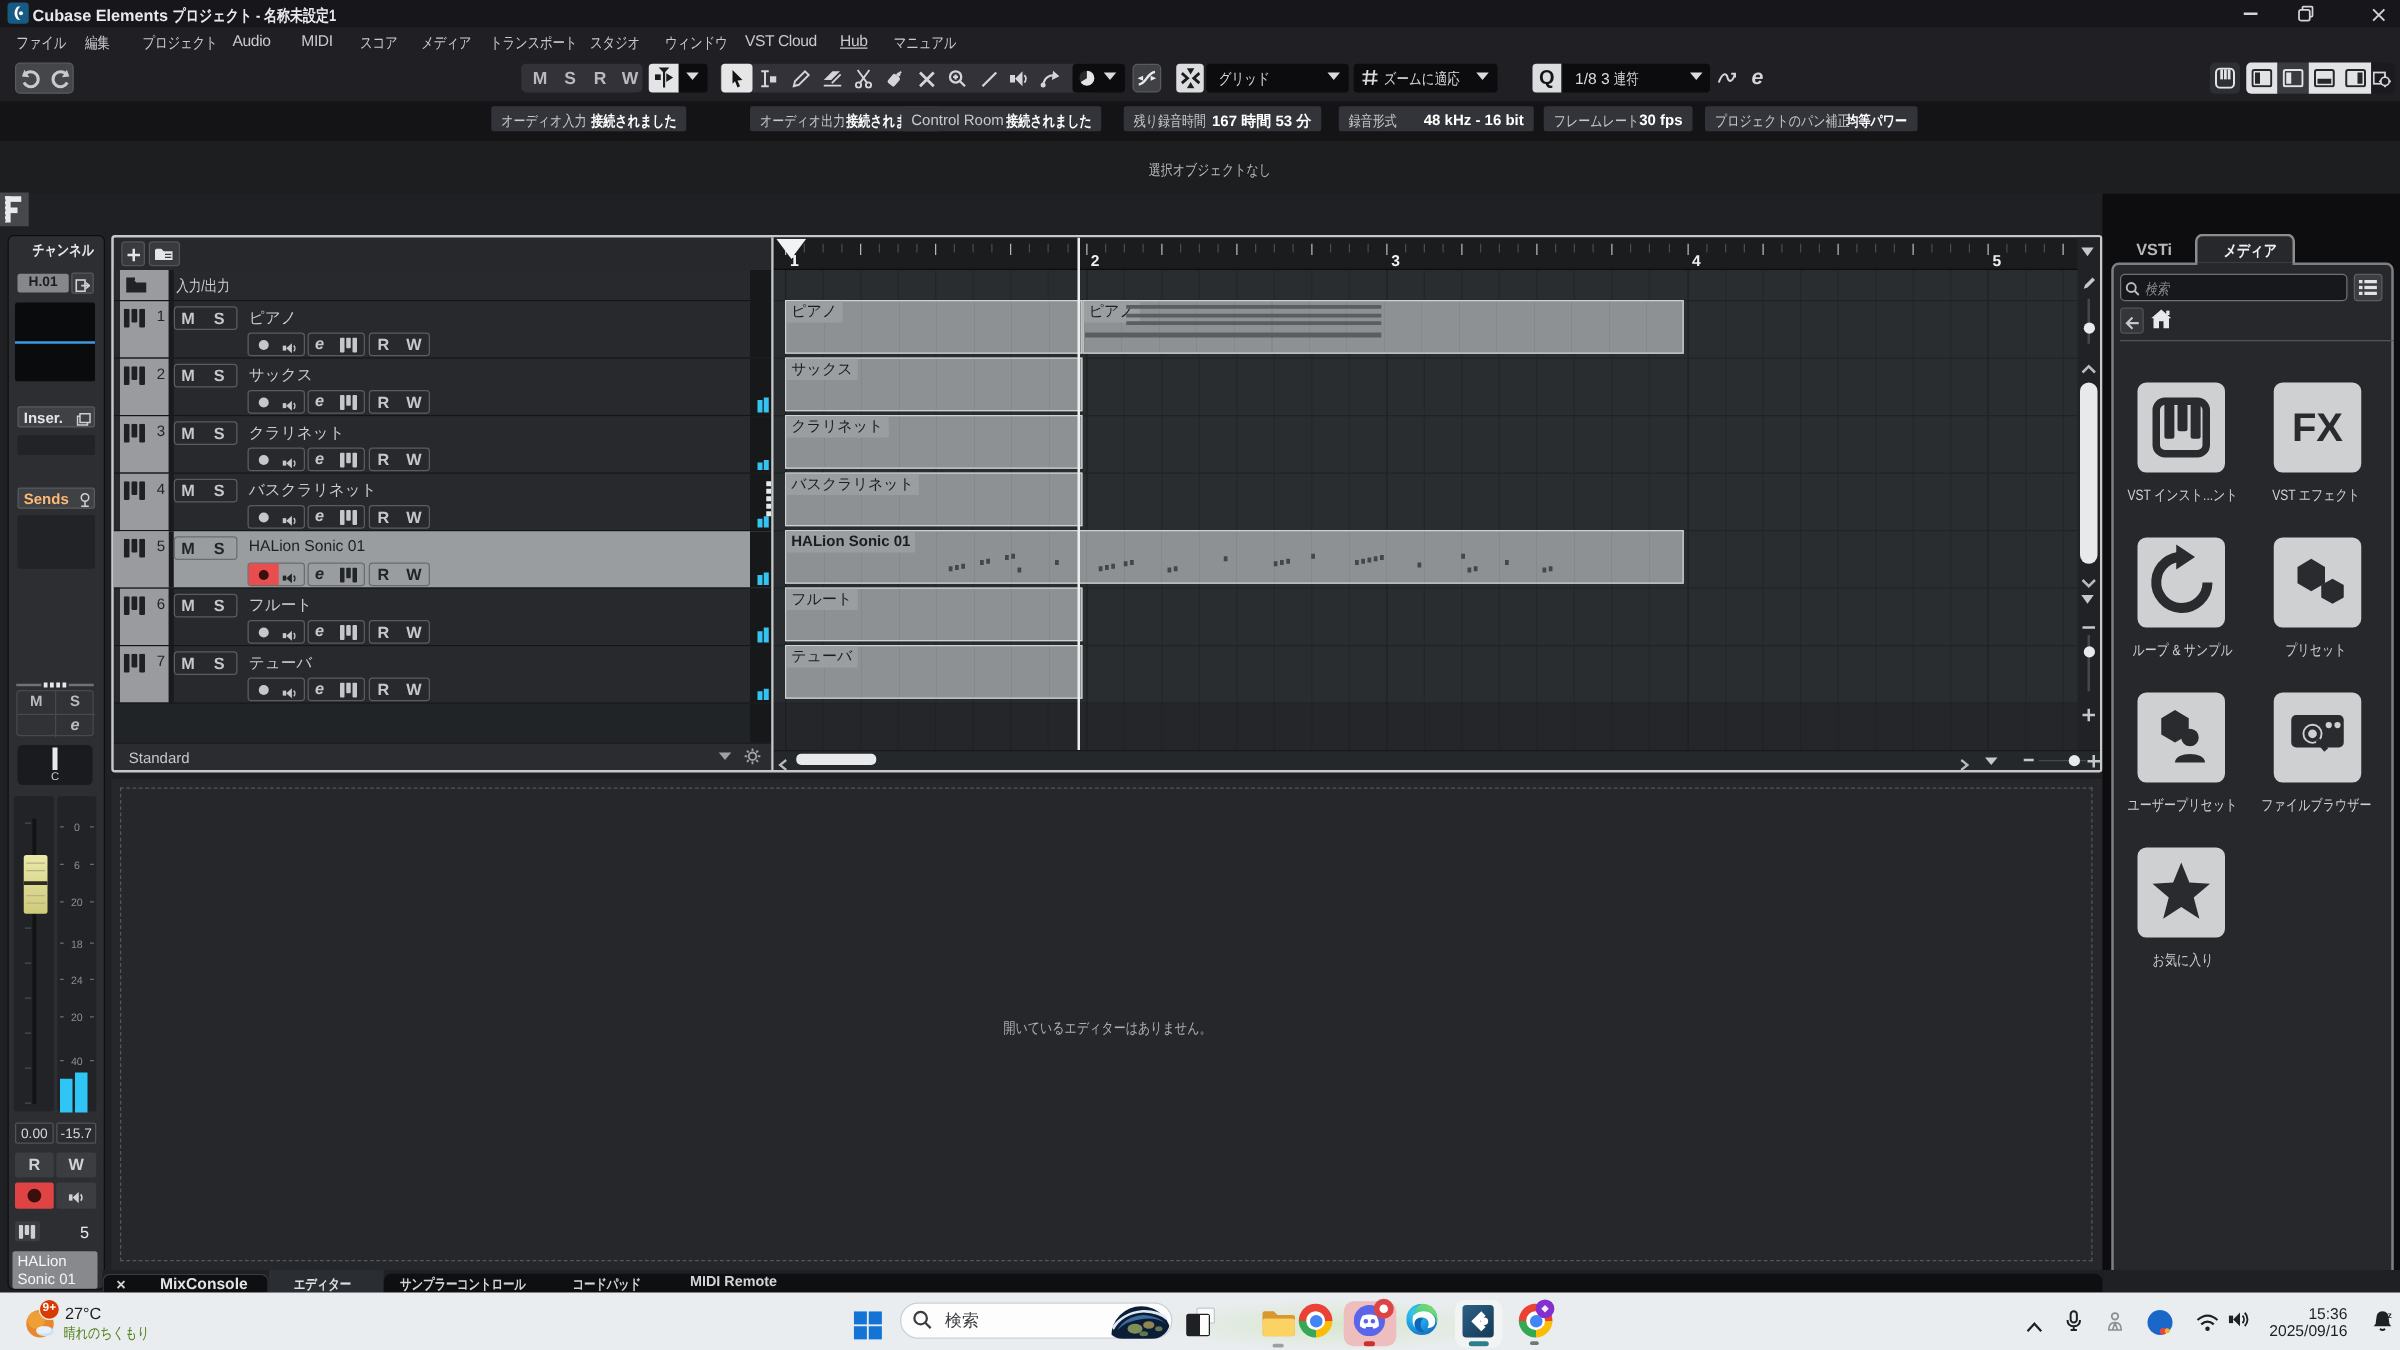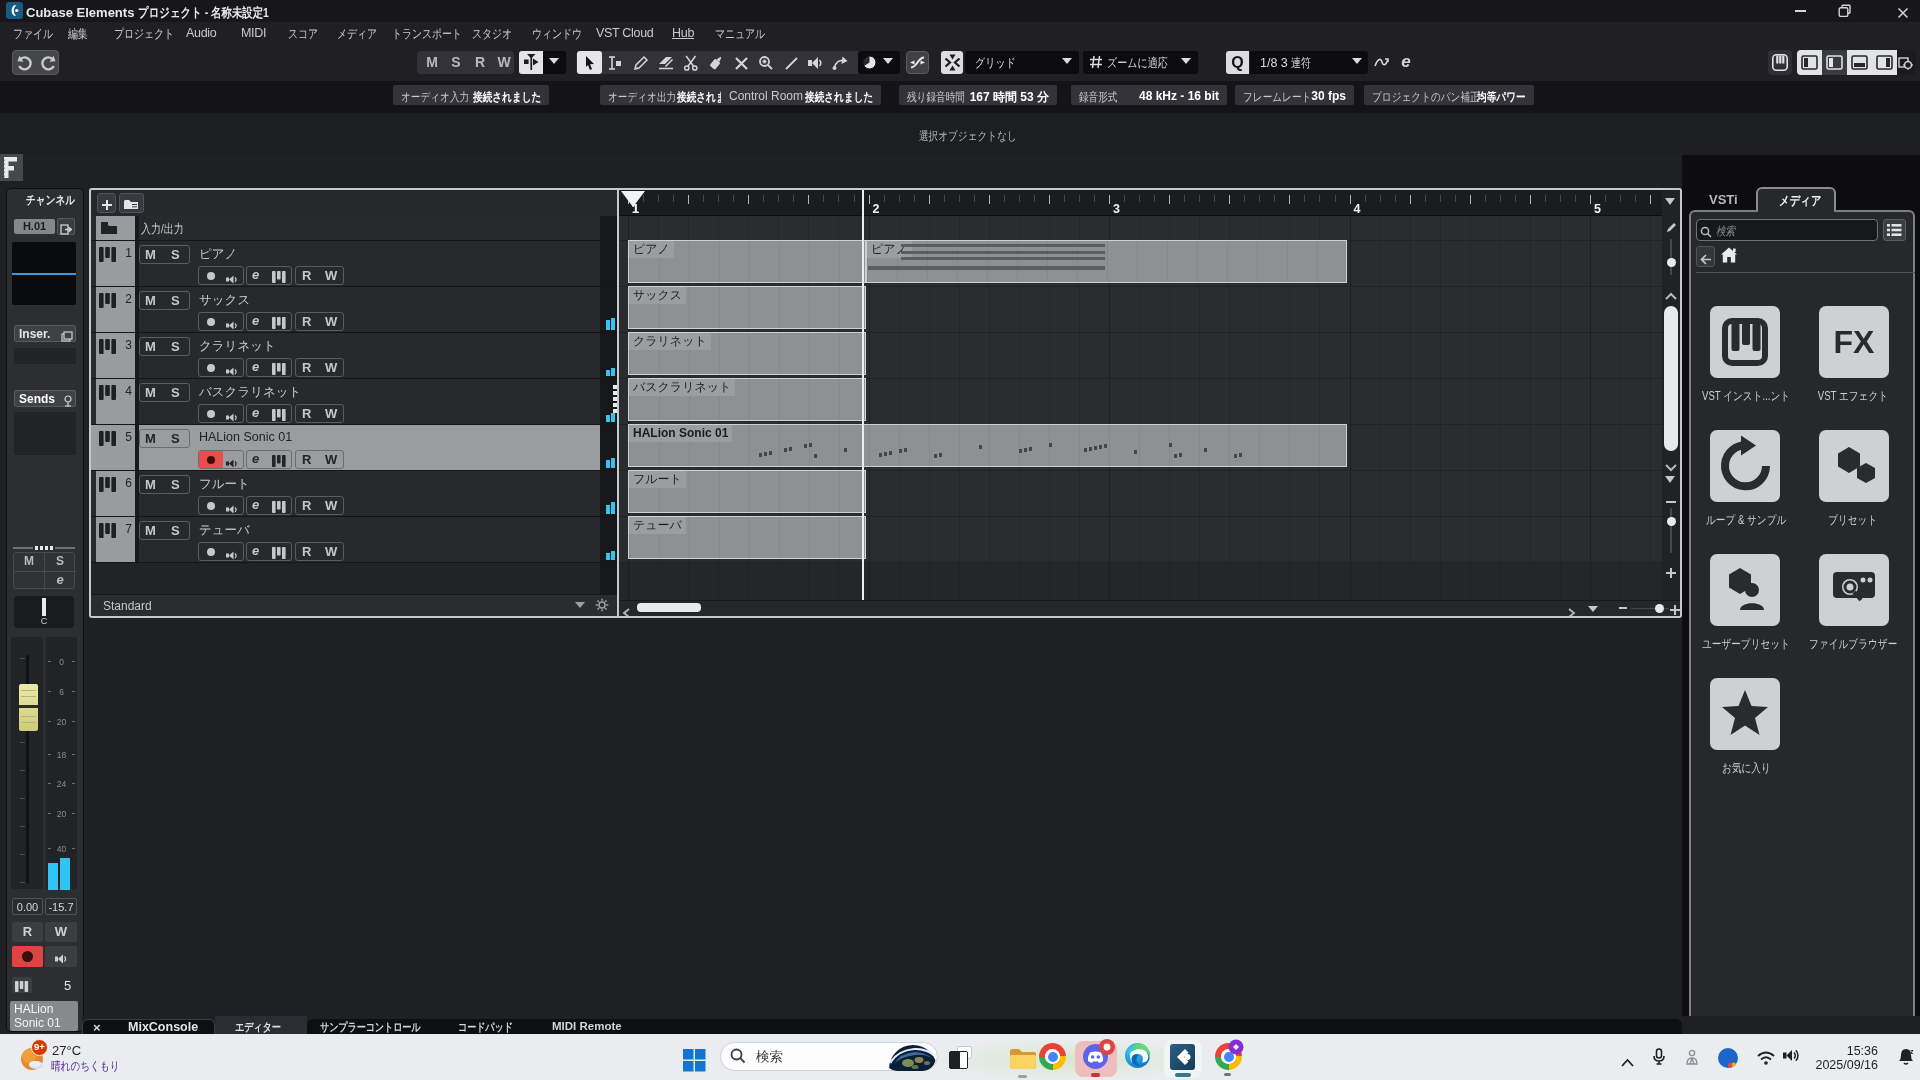--- a/index.html
+++ b/index.html
@@ -287,21 +287,21 @@
       <div class="abs nw" style="left: 5px; top: 84px; width: 64px; height: 2px; background: rgb(62, 154, 223);"></div>
       <div class="abs nw" style="left: 7px; top: 136px; width: 62px; height: 17px; background: rgb(63, 65, 69); border: 1px solid rgb(89, 91, 95); border-radius: 2px;">
         <div class="abs nw" style="left: 4px; top: 1px; color: rgb(228, 229, 231); font-size: 12px; font-weight: bold;">Inser.</div>
         <div class="abs nw" style="left: 46px; top: 3px;"><svg width="12" height="12" viewBox="0 0 12 12">
             <rect x="1" y="3" width="8" height="7" fill="none" stroke="#cfd0d2" stroke-width="1.2"></rect>
             <rect x="3" y="1" width="8" height="7" fill="#3f4145" stroke="#cfd0d2" stroke-width="1.2"></rect>
           </svg></div>
       </div>
       <div class="abs nw" style="left: 7px; top: 159px; width: 62px; height: 16px; background: rgb(33, 35, 38); border-radius: 2px;"></div>
       <div class="abs nw" style="left: 7px; top: 201px; width: 62px; height: 17px; background: rgb(63, 65, 69); border: 1px solid rgb(89, 91, 95); border-radius: 2px;">
-        <div class="abs nw" style="left: 4px; top: 1px; color: #ffffff; font-size: 12px; font-weight: bold;">Sends</div>
+        <div class="abs nw" style="left: 4px; top: 1px; color: #fdba74; font-size: 12px; font-weight: bold;">Sends</div>
         <div class="abs nw" style="left: 47px; top: 2px;"><svg width="12" height="12" viewBox="0 0 12 12">
             <circle cx="6" cy="4" r="3" fill="none" stroke="#cfd0d2" stroke-width="1.2"></circle>
             <line x1="6" y1="7" x2="6" y2="11" stroke="#cfd0d2" stroke-width="1.2"></line>
             <line x1="3" y1="11" x2="9" y2="11" stroke="#cfd0d2" stroke-width="1.2"></line>
           </svg></div>
       </div>
       <div class="abs nw" style="left: 7px; top: 223px; width: 62px; height: 43px; background: rgb(33, 35, 38); border-radius: 2px;"></div>
       <div class="abs nw" style="left: 6px; top: 358px; width: 20px; height: 2px; background: rgb(112, 114, 117);"></div>
       <div class="abs nw" style="left: 48px; top: 358px; width: 20px; height: 2px; background: rgb(112, 114, 117);"></div>
       <div class="abs nw" style="left: 28px; top: 357px; width: 3px; height: 4px; background: rgb(232, 233, 234);"></div>
@@ -970,20 +970,24 @@
         </svg></div>
       <div class="abs nw" style="left: 969px; top: 416px; width: 0px; height: 0px; border-left: 5px solid transparent; border-right: 5px solid transparent; border-top: 6px solid rgb(198, 199, 201);"></div>
       <div class="abs nw" style="left: 1000px; top: 417px; width: 8px; height: 2px; background: rgb(198, 199, 201);"></div>
       <div class="abs nw" style="left: 1012px; top: 417.5px; width: 38px; height: 1.5px; background: rgb(69, 71, 74);"></div>
       <div class="abs nw" style="left: 1036px; top: 413.5px; width: 9px; height: 9px; background: rgb(232, 233, 234); border-radius: 50%;"></div>
       <div class="abs nw" style="left: 1050px; top: 412px;"><svg width="12" height="12" viewBox="0 0 12 12">
           <path d="M6 1 V11 M1 6 H11" stroke="#c6c7c9" stroke-width="2"></path>
         </svg></div>
     </div>
 
+<div class="abs" style="left:89px;top:623px;width:1593px;height:393px;background:#25272a;">
+  <div class="abs" style="left:7px;top:7px;width:1578px;height:379px;border:1px dashed #53565a;"></div>
+  <div class="abs" style="left:0;top:191px;width:1593px;text-align:center;color:#aeb0b2;font-size:12px;"><span class="j" style="transform-origin:50% 50%;">開いているエディターはありません。</span></div>
+</div>
 
 <div class="abs" id="tabbar" style="left:82px;top:1016px;width:1600px;height:18px;background:#1e2023;overflow:hidden;">
       <div class="abs nw" style="left: 133px; top: 0px; width: 92px; height: 18px; background: rgb(42, 45, 49);"></div>
       <div class="abs nw" style="left: 0px; top: 3px; width: 133px; height: 15px; background: rgb(14, 15, 17); border-radius: 6px 6px 0px 0px; border-top: 1px solid rgb(58, 61, 64); border-right: 1px solid rgb(58, 61, 64); border-left: 1px solid rgb(58, 61, 64); border-image: initial; border-bottom: none;"></div>
       <div class="abs nw" style="left: 11px; top: 4px; color: rgb(212, 213, 215); font-size: 13px; font-weight: bold;">×</div>
       <div class="abs nw" style="left: 46px; top: 4px; color: rgb(226, 227, 229); font-size: 12.5px; font-weight: bold;">MixConsole</div>
       <div class="abs nw" style="left: 153px; top: 4px; color: rgb(223, 224, 226); font-size: 11.5px; letter-spacing: -0.3px; font-weight: bold;"><span class="j">エディター</span></div>
       <div class="abs nw" style="left: 225px; top: 3px; width: 1375px; height: 15px; background: rgb(14, 15, 17); border-radius: 6px 6px 0px 0px;"></div>
       <div class="abs nw" style="left: 238px; top: 4px; color: rgb(212, 213, 215); font-size: 11.5px; letter-spacing: -0.3px; font-weight: bold;"><span class="j">サンプラーコントロール</span></div>
       <div class="abs nw" style="left: 376px; top: 4px; color: rgb(212, 213, 215); font-size: 11.5px; letter-spacing: -0.3px; font-weight: bold;"><span class="j">コードパッド</span></div>
@@ -1083,21 +1087,21 @@
       <div class="abs nw" style="left: 20px; top: 7px;"><svg width="24" height="24" viewBox="0 0 24 24">
           <circle cx="12" cy="12" r="11" fill="#e8882e"></circle>
           <circle cx="9" cy="9" r="7" fill="#f2a93b" opacity="0.7"></circle>
           <ellipse cx="16" cy="18" rx="7" ry="4" fill="#cfe0f2"></ellipse>
           <ellipse cx="15" cy="17" rx="6" ry="3" fill="#e8f0fa"></ellipse>
         </svg></div>
       <div class="abs nw" style="left: 31px; top: -1px; width: 17px; height: 17px; background: rgb(216, 59, 1); border-radius: 50%; border: 1.5px solid rgb(233, 235, 238);">
         <div class="abs nw" style="left: 1.5px; top: 1px; width: 12px; text-align: center; color: rgb(255, 255, 255); font-size: 9.5px; font-weight: bold;">9+</div>
       </div>
       <div class="abs nw" style="left: 52px; top: 3px; color: rgb(31, 32, 35); font-size: 13px;">27°C</div>
-      <div class="abs nw" style="left: 51px; top: 18px; color: #4c1d95; font-size: 12px;"><span class="j">晴れのちくもり</span></div>
+      <div class="abs nw" style="left: 51px; top: 18px; color: #4d7c0f; font-size: 12px;"><span class="j">晴れのちくもり</span></div>
       <div class="abs nw" style="left: 683px; top: 9px;"><svg width="23" height="23" viewBox="0 0 23 23">
           <g fill="#1374d6">
             <rect x="0" y="0" width="10.5" height="10.5"></rect>
             <rect x="12" y="0" width="10.5" height="10.5"></rect>
             <rect x="0" y="12" width="10.5" height="10.5"></rect>
             <rect x="12" y="12" width="10.5" height="10.5"></rect>
           </g>
         </svg></div>
       <div class="abs nw" style="left: 720px; top: 2px; width: 218px; height: 29px; background: rgb(253, 253, 254); border: 1px solid rgb(205, 208, 212); border-radius: 15px;"></div>
       <div class="abs nw" style="left: 730px; top: 8px;"><svg width="16" height="16" viewBox="0 0 16 16">

